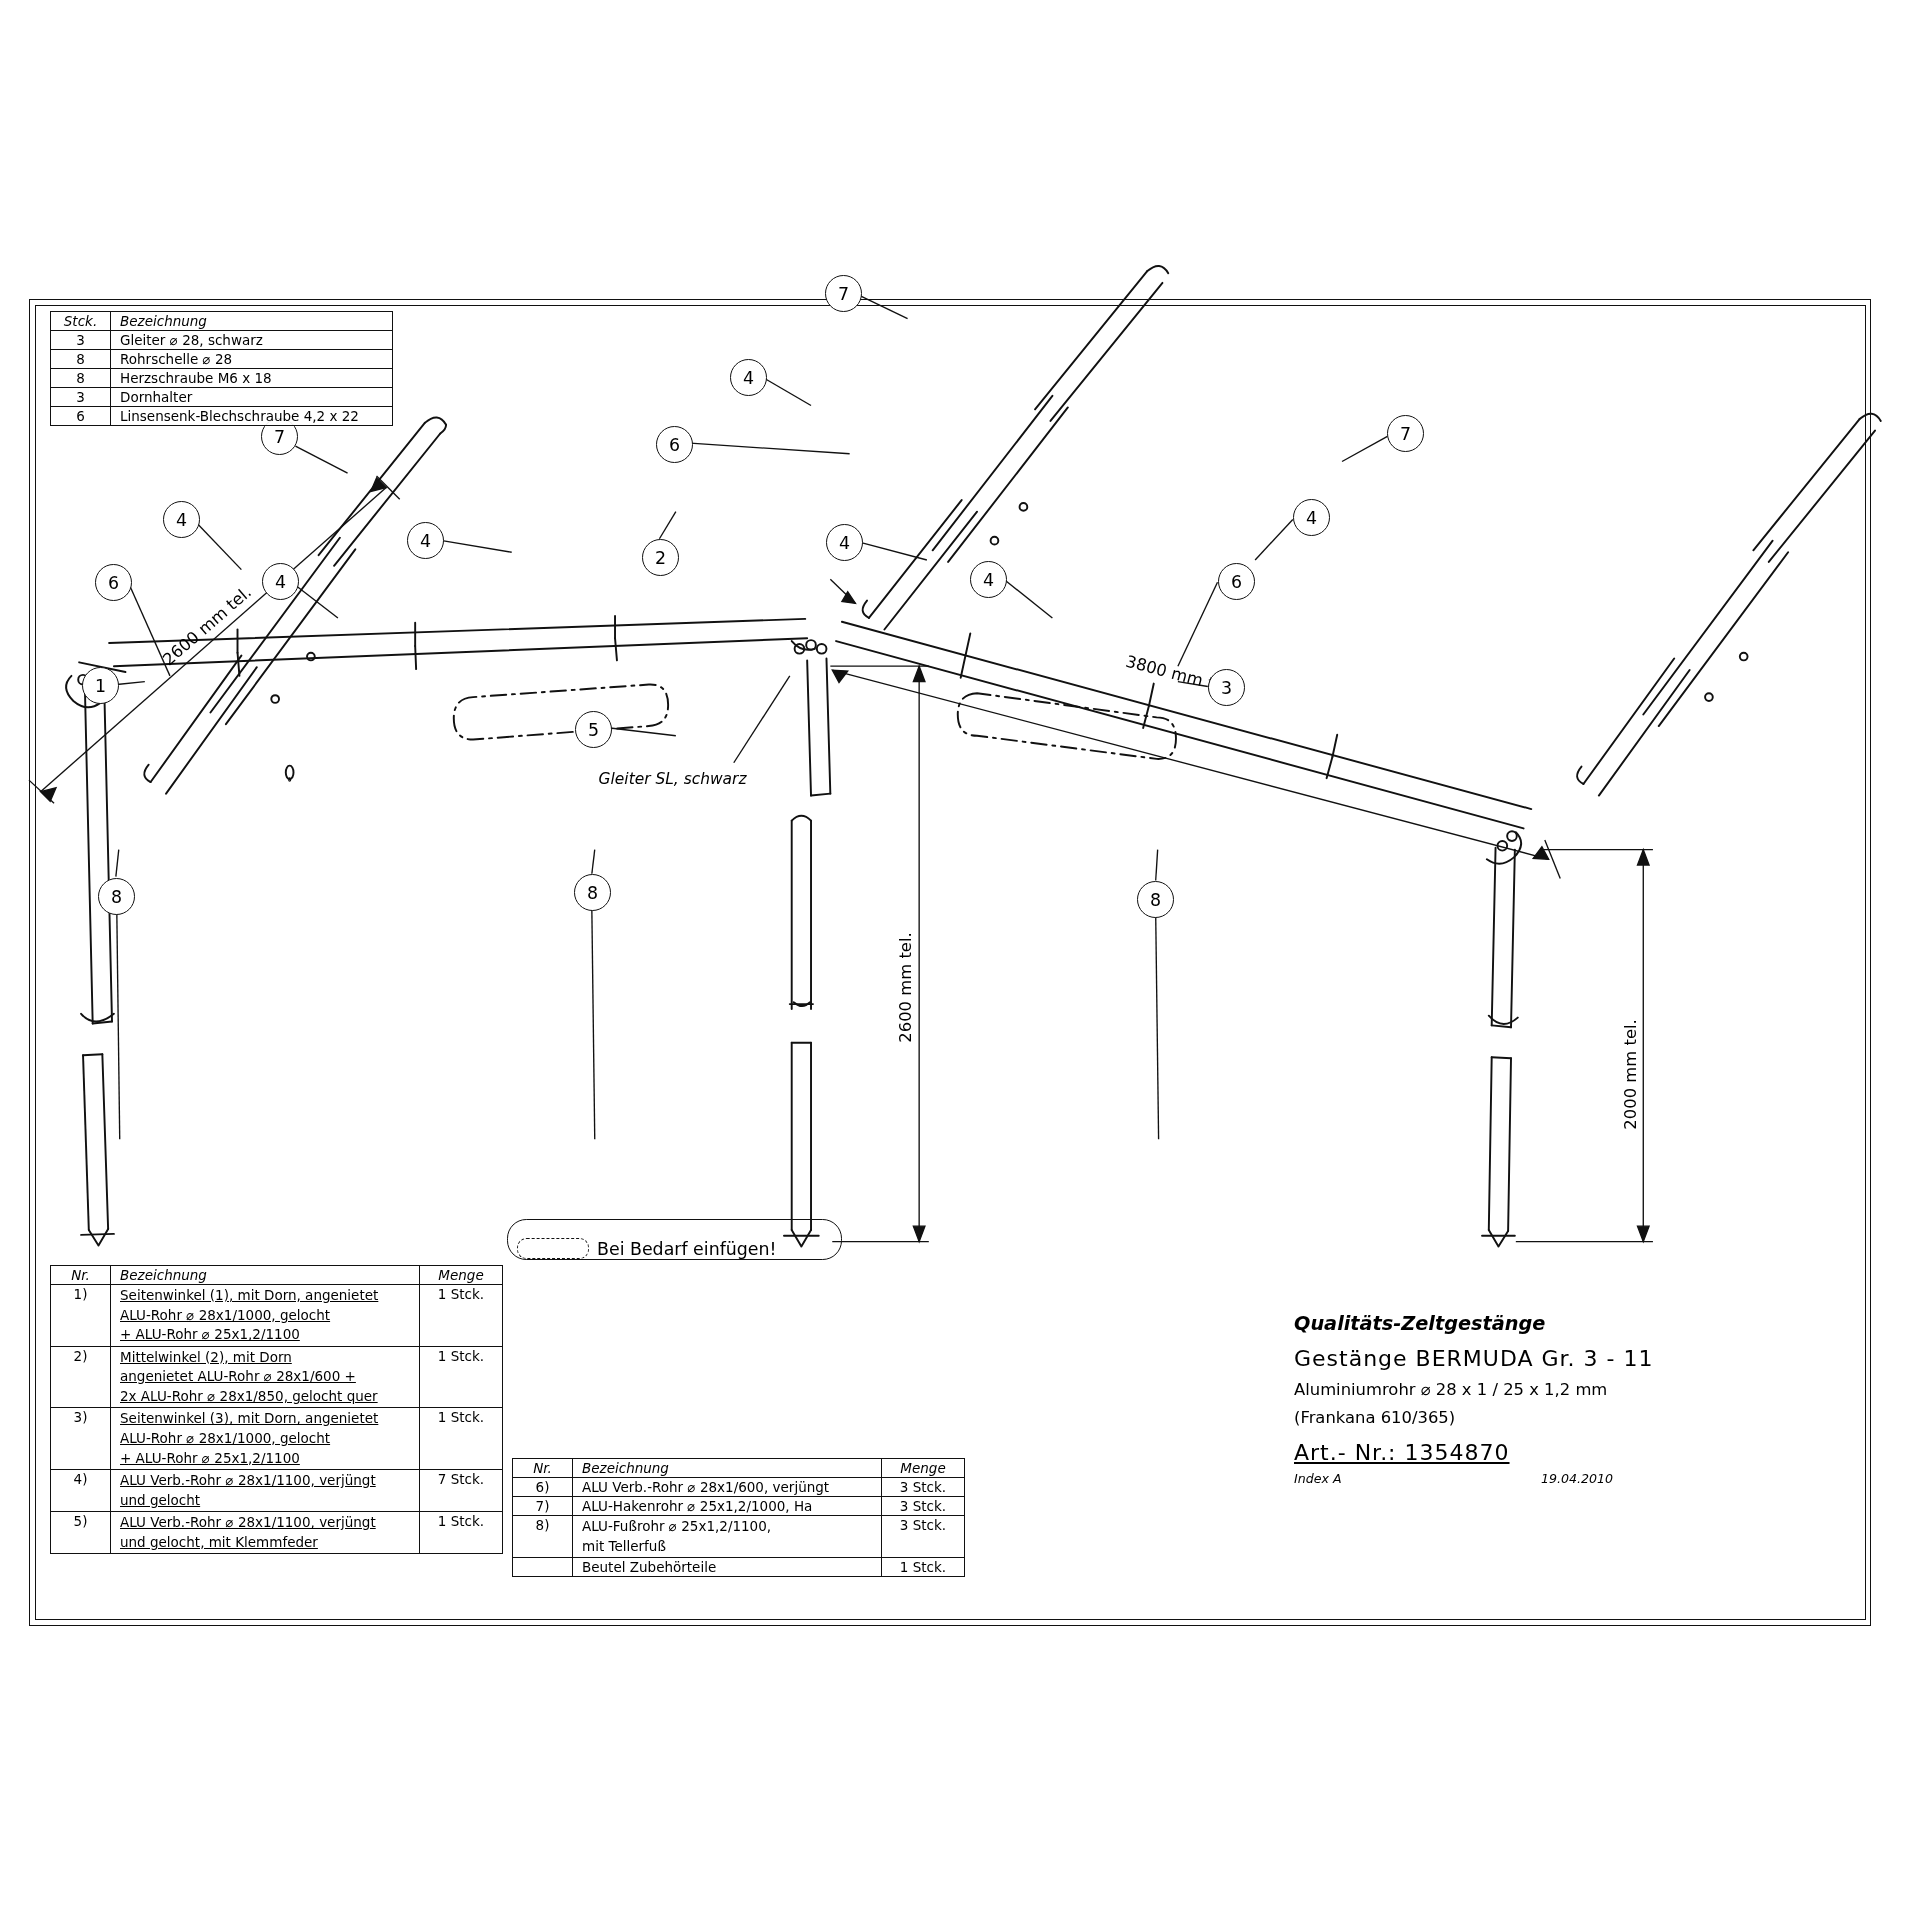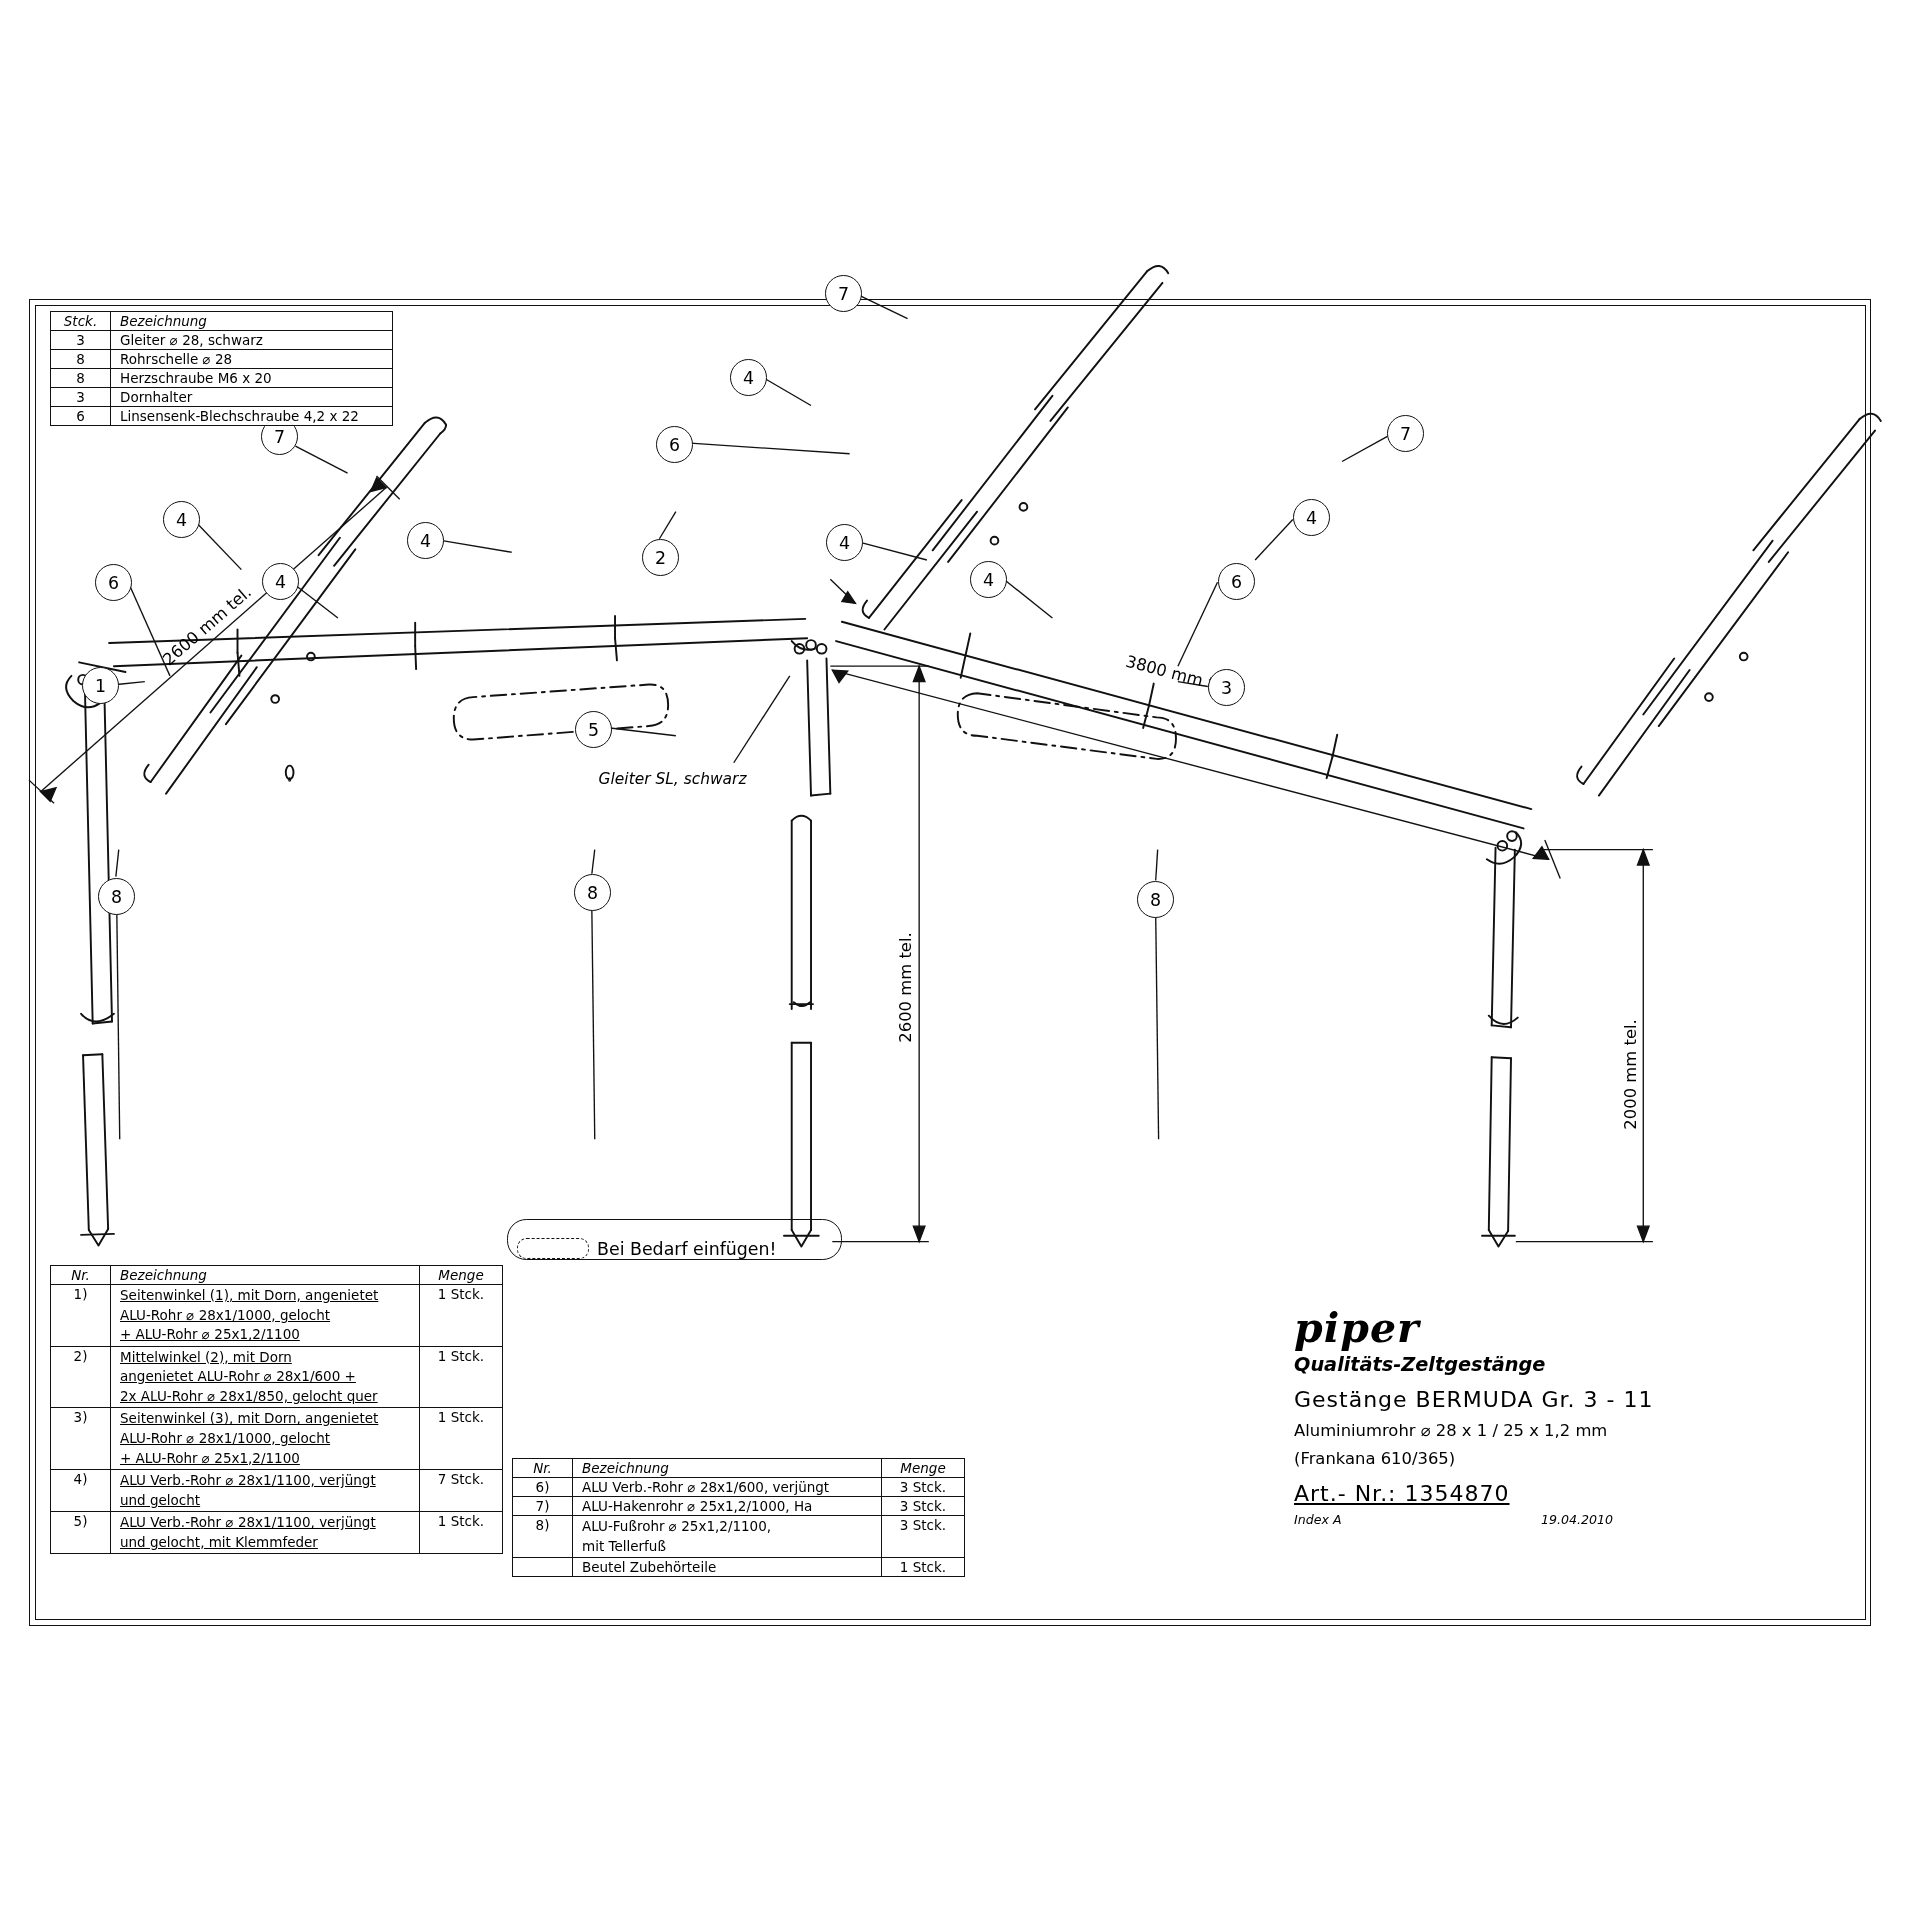--- a/index.html
+++ b/index.html
@@ -352,21 +352,21 @@
         <tr>
           <td>3</td>
           <td>Gleiter ⌀ 28, schwarz</td>
         </tr>
         <tr>
           <td>8</td>
           <td>Rohrschelle ⌀ 28</td>
         </tr>
         <tr>
           <td>8</td>
-          <td>Herzschraube M6 x 20</td>
+          <td>Herzschraube M6 x 18</td>
         </tr>
         <tr>
           <td>3</td>
           <td>Dornhalter</td>
         </tr>
         <tr>
           <td>6</td>
           <td>Linsensenk-Blechschraube 4,2 x 22</td>
         </tr>
       </tbody>
@@ -463,21 +463,20 @@
   </table>
 
   <div id="legend">
     <span class="pillwrap">
       <span class="pill" style="border-style:dashed;"></span>
     </span>
     <span class="ltxt">Bei Bedarf einfügen!</span>
   </div>
 
   <div id="title">
-    <div class="brand">piper</div>
     <div class="sub">Qualitäts-Zeltgestänge</div>
     <div class="l1">Gestänge BERMUDA    Gr. 3 - 11</div>
     <div class="l2">Aluminiumrohr ⌀ 28 x 1 / 25  x 1,2 mm</div>
     <div class="l3">(Frankana 610/365)</div>
     <div class="l4">Art.- Nr.: 1354870</div>
     <div class="foot">
       <span>Index A</span>
       <span>19.04.2010</span>
     </div>
   </div>

